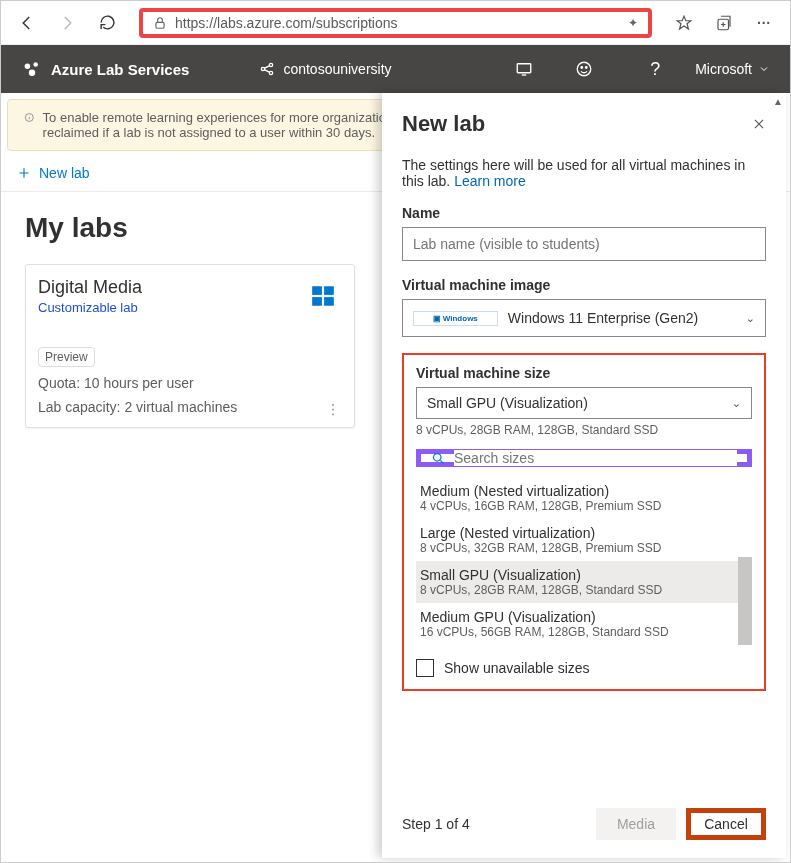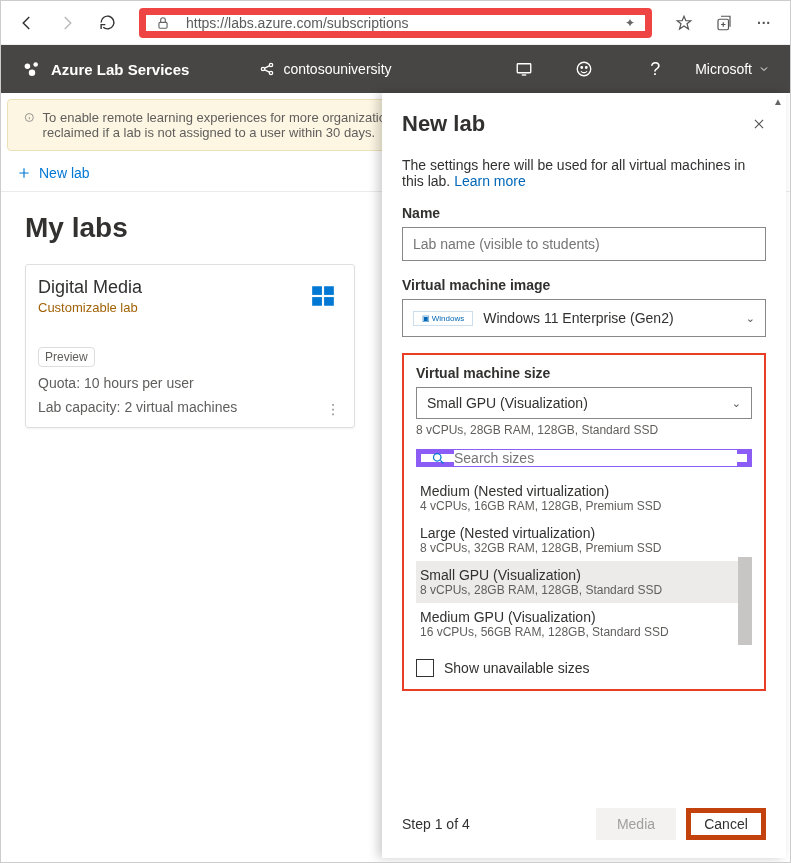--- a/index.html
+++ b/index.html
@@ -1,52 +1,52 @@
 <!DOCTYPE html>
 <html><head>
   <meta charset="utf-8">
   <style>
     * { box-sizing: border-box; margin: 0; padding: 0; }
     body { font-family: "Segoe UI", sans-serif; font-size: 14px; color: #323130; width: 791px; height: 863px; border: 1px solid #ccc; overflow: hidden; position: relative; background: #fff; }
     .browser-bar { height: 44px; display: flex; align-items: center; padding: 0 12px; gap: 12px; border-bottom: 1px solid #eee; }
     .nav-btn { width: 28px; height: 28px; display: flex; align-items: center; justify-content: center; color: #333; }
     .nav-btn.disabled { color: #bbb; }
-    .url-bar { flex: 1; display: flex; align-items: center; gap: 16px; border: 7px solid #ef4444; border-radius: 4px; padding: 4px 10px; height: 30px; margin: 0 6px; }
+    .url-bar { flex: 1; display: flex; align-items: center; gap: 8px; border: 4px solid #ef4444; border-radius: 4px; padding: 4px 10px; height: 30px; margin: 0 6px; }
     .url-text { flex: 1; color: #5b5b5b; font-size: 14px; }
     .top-header { height: 48px; background: #484644; color: #fff; display: flex; align-items: center; padding: 0 20px; gap: 20px; }
     .brand { display: flex; align-items: center; gap: 8px; font-size: 15px; font-weight: 600; }
     .tenant { display: flex; align-items: center; gap: 8px; margin-left: 50px; }
     .spacer { flex: 1; }
     .ticon { width: 40px; text-align: center; font-size: 16px; }
     .user-drop { display: flex; align-items: center; gap: 6px; font-size: 14px; }
     .info-banner { background: #fdf6e3; border: 1px solid #ebe1b8; padding: 10px 16px; margin: 6px; border-radius: 4px; display: flex; align-items: flex-start; gap: 8px; font-size: 13px; color: #605e5c; }
     .cmd-row { padding: 8px 16px; border-bottom: 1px solid #edebe9; }
     .cmd-new { color: #0078d4; display: inline-flex; align-items: center; gap: 8px; }
     .main { padding: 12px 24px; }
     .page-h { font-size: 28px; font-weight: 600; margin: 8px 0 20px; }
     .card { width: 330px; border: 1px solid #e1dfdd; border-radius: 3px; padding: 12px; box-shadow: 0 1px 2px rgba(0,0,0,0.05); position: relative; }
     .card-title { font-size: 18px; }
-    .card-sub { font-size: 13px; color: #a16207; margin-top: 2px; }
+    .card-sub { font-size: 13px; color: #1d4ed8; margin-top: 2px; }
     .badge { display: inline-block; border: 1px solid #ddd; border-radius: 4px; font-size: 12px; padding: 2px 6px; margin-top: 32px; color: #605e5c; }
     .card-line { font-size: 14px; color: #605e5c; margin-top: 8px; }
     .card-brand { position: absolute; top: 18px; right: 18px; }
     .card-more { position: absolute; bottom: 10px; right: 14px; color: #888; }
     
     .panel { position: absolute; top: 92px; right: 4px; bottom: 4px; width: 404px; background: #fff; box-shadow: -4px 0 10px rgba(0,0,0,0.2); display: flex; flex-direction: column; }
     .panel-head { display: flex; align-items: center; padding: 18px 20px 6px; }
     .panel-title { font-size: 22px; font-weight: 600; flex: 1; }
     .close-x { font-size: 16px; color: #555; }
     .panel-body { padding: 6px 20px 10px; flex: 1; overflow: hidden; }
     .desc { font-size: 14px; margin: 8px 0 16px; }
     .link { color: #0067b8; }
     .label { font-size: 14px; font-weight: 600; margin: 16px 0 6px; }
     .field { width: 100%; height: 34px; border: 1px solid #8a8886; padding: 0 10px; font-size: 14px; font-family: inherit; }
     .select-box { border: 1px solid #8a8886; height: 38px; display: flex; align-items: center; padding: 0 10px; gap: 10px; position: relative; }
     .chev { position: absolute; right: 10px; color: #555; font-size: 11px; }
-    .win-badge { font-size: 8px; color: #0067b8; font-weight: 400; border: 1px solid #cde; padding: 2px 8px; }
+    .win-badge { font-size: 8px; color: #0067b8; font-weight: 700; border: 1px solid #cde; padding: 2px 19px; }
     .vm-section { border: 2.5px solid #e83e26; padding: 10px 12px 12px; margin-top: 16px; }
     .vm-specs { font-size: 12px; color: #605e5c; margin-top: 4px; }
     .search-wrap { border: 5px solid #8b5cf6; height: 18px; display: flex; align-items: center; padding: 0 10px; gap: 8px; margin-top: 12px; }
     .search-ic { color: #0078d4; font-size: 14px; }
     .search-input { border: none; outline: none; flex: 1; font-size: 14px; font-family: inherit; }
     .size-list { margin-top: 10px; max-height: 192px; overflow: hidden; position: relative; }
     .size-item { padding: 6px 4px; }
     .size-item.selected { background: #edebe9; }
     .size-name { font-size: 14px; }
     .size-spec { font-size: 12px; color: #605e5c; }

